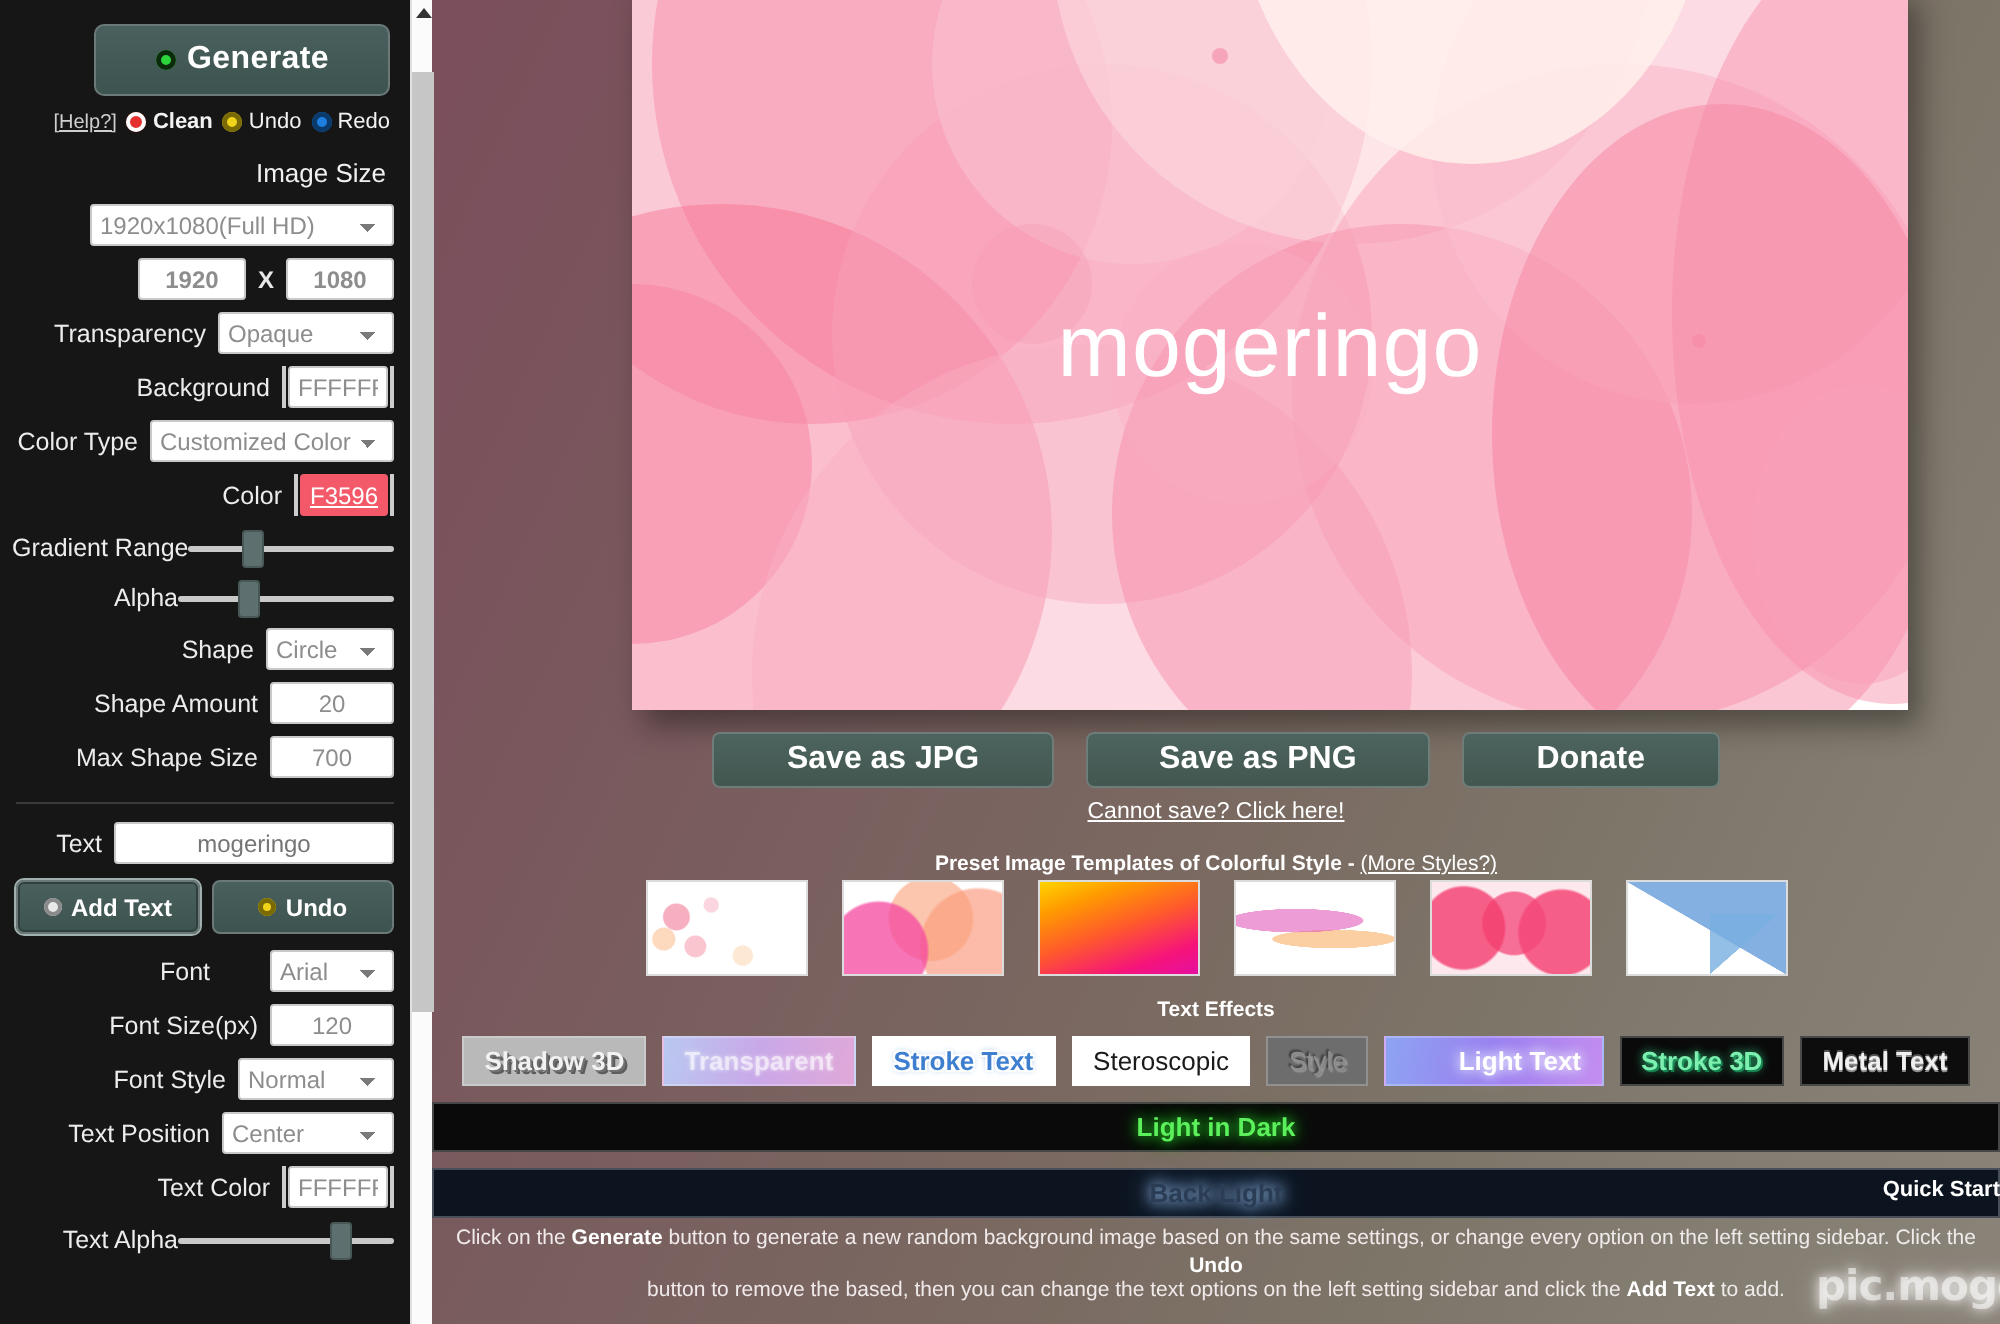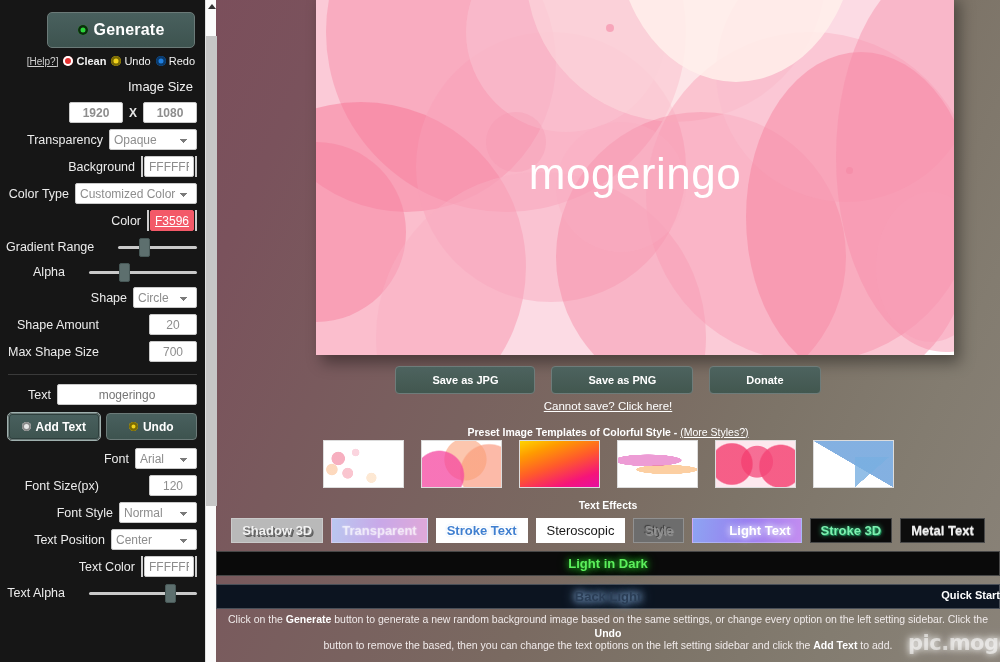--- a/index.html
+++ b/index.html
@@ -61,30 +61,30 @@
     background-size:4px 4px,4px 4px; background-repeat:no-repeat;
     padding-right:20px;
   }
   input.fin{ text-align:center; }
   .w-res{ width:152px; }
   .w-num{ width:54px;font-weight:bold; }
   .w-trans{ width:88px; }
   .w-hex{ width:50px; }
   .w-ctype{ width:122px; }
   .w-shape{ width:64px; }
-  .w-amt{ width:48px;margin-left:44px; }
+  .w-amt{ width:62px; }
   .w-text{ width:140px; text-align:center; }
-  .w-font{ width:62px; }
+  .w-font{ width:62px;margin-left:24px; }
   .w-style{ width:78px; }
   .w-pos{ width:86px; }
   .xsep{ font-size:12px; color:#e8e8e8; font-weight:bold; }
   .hexbox{ border-left:2px solid #cdcdcd; border-right:2px solid #cdcdcd; padding:0 1px; }
   .color-hex{ background:#f35968 !important; color:#fff !important; border-color:#f35968 !important; width:44px;text-decoration:underline;}
 
-  .slider-row{ display:flex; align-items:center; justify-content:flex-end; gap:24px; padding:6px 2px 5px 0;}
+  .slider-row{ display:flex; align-items:center; justify-content:flex-end; gap:0; padding:6px 2px 5px 0;}
   .slider{ position:relative; width:108px; height:3px; background:#c9c9c9; border-radius:2px;}
   .slider .knob{
     position:absolute; top:-8px; width:11px; height:19px; background:#5d6f6e;
     border:1px solid #475857; border-radius:2px;
   }
 
   .divider{ height:1px; background:#3a3a3a; margin:9px 2px 6px 2px; }
 
   .btn-row{ display:flex; gap:6px; padding:5px 2px; }
   .sm-btn{
@@ -129,21 +129,21 @@
     font-family:"Liberation Sans", sans-serif; letter-spacing:.5px;
   }
 
   .save-row{
     position:absolute; left:0; right:0; top:366px;
     display:flex; justify-content:center; gap:16px;
   }
   .save-btn{
     height:28px; padding:0 36px; border-radius:4px; border:1px solid #6e7c7a;
     background:linear-gradient(#4d635f,#42574f);
-    color:#fff; font-size:11px; font-weight:bold;
+    color:#fff; font-size:16px; font-weight:bold;
     display:flex; align-items:center; justify-content:center; cursor:pointer;
   }
   .cannot{
     position:absolute; left:0; right:0; top:400px; text-align:center;
     color:#fff; font-size:11.5px; text-decoration:underline; cursor:pointer;
   }
   .preset-title{
     position:absolute; left:0; right:0; top:426px; text-align:center;
     color:#fff; font-size:10.5px; font-weight:bold;
   }
@@ -256,20 +256,25 @@
         <span>Undo</span>
       </span>
       <span class="util-item">
         <span class="dot dot-blue"></span>
         <span>Redo</span>
       </span>
     </div>
 
     <div class="sec-title">Image Size</div>
 
+    <div class="frow">
+      <select class="fin w-res">
+        <option>1920x1080(Full HD)</option>
+      </select>
+    </div>
 
     <div class="frow">
       <input class="fin w-num" value="1920" style="">
       <span class="xsep">X</span>
       <input class="fin w-num" value="1080" style="">
     </div>
 
     <div class="frow">
       <span class="flabel">Transparency</span>
       <select class="fin w-trans">

